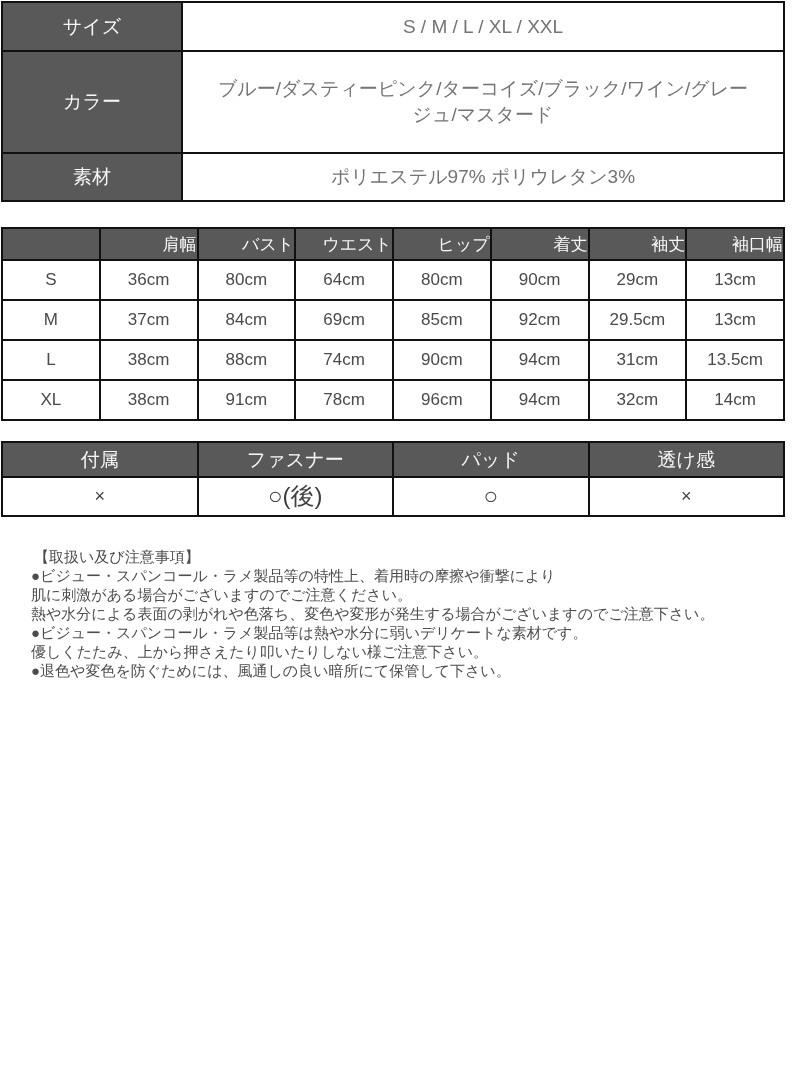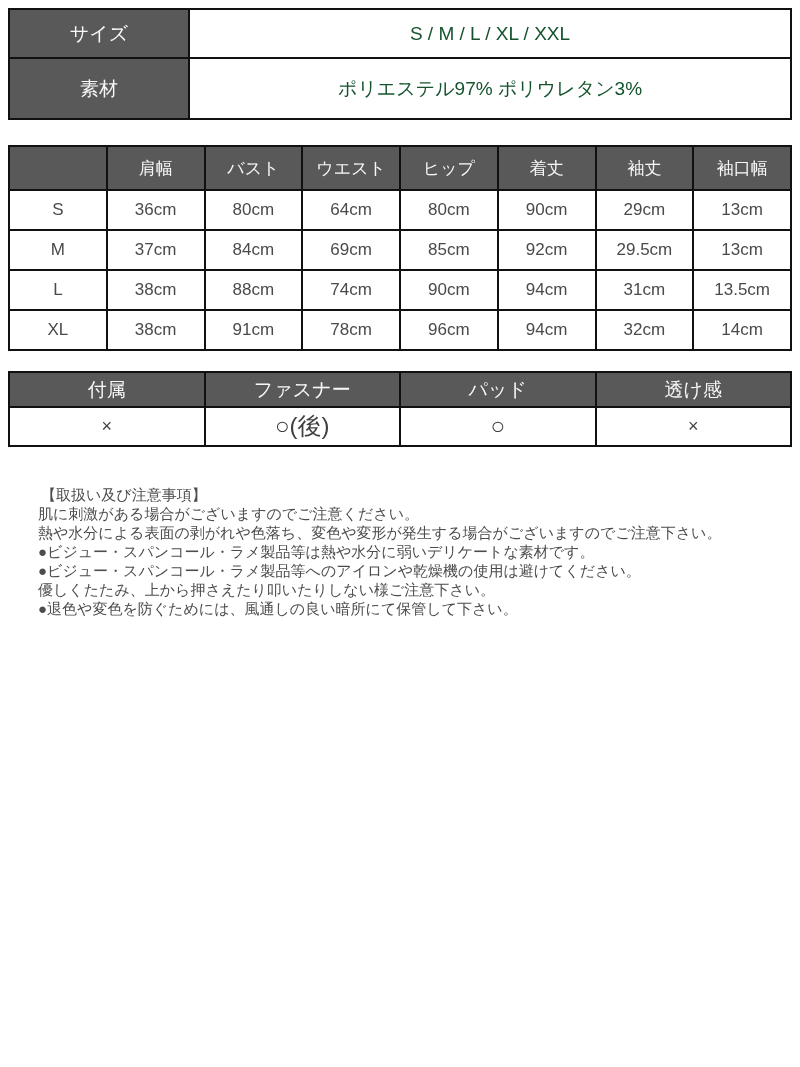--- a/index.html
+++ b/index.html
@@ -3,80 +3,83 @@
 <meta charset="utf-8">
 <style>
   * { margin: 0; padding: 0; box-sizing: border-box; }
   html, body {
     width: 800px;
     background: #ffffff;
     font-family: "Liberation Sans", sans-serif;
     color: #404040;
   }
   body { height: 1067px; overflow: hidden; }
-  .wrap { padding: 8px; }
+  .wrap { padding: 1px; }
 
   table {
     width: 784px;
     border-collapse: collapse;
     table-layout: fixed;
   }
   th, td {
     border: 2px solid #111111;
     text-align: center;
     vertical-align: middle;
   }
   th {
     background: #595959;
     color: #f7f7f7;
     font-weight: normal;
   }
 
   
   .spec th { width: 180px; font-size: 19px; }
-  .spec td { font-size: 19px; color: #14532d; padding: 4px 28px; }
+  .spec td { font-size: 19px; color: #737373; padding: 4px 28px; }
   .spec tr.r-size  { height: 49px; }
   .spec tr.r-color { height: 102px; }
-  .spec tr.r-mat   { height: 61px; }
+  .spec tr.r-mat   { height: 48px; }
 
   .gap25 { height: 25px; }
   .gap20 { height: 20px; }
   .gap30 { height: 30px; }
 
   
-  .sizes th { height: 44px; font-size: 17px; }
+  .sizes th { height: 32px; font-size: 17px; text-align: right; }
   .sizes td { height: 40px; font-size: 17px; color: #4a4a4a; }
 
   
   .feat th { height: 35px; font-size: 19px; }
   .feat td { height: 39px; font-size: 17px; color: #3f3f3f; }
   .feat td .circle { font-size: 24px; font-weight: normal; line-height: 1; }
   .feat td .cross  { font-size: 18px; }
 
   
   .care {
     padding-left: 30px;
     padding-right: 10px;
     font-size: 15px;
     line-height: 19px;
     color: #4c4c4c;
-    margin-top: 8px;
   }
   .care .title { padding-left: 3px; }
 </style>
 </head>
 <body>
 
 <div class="wrap">
 
   <table class="spec">
     <tbody>
       <tr class="r-size">
         <th>サイズ</th>
         <td>S / M / L / XL / XXL</td>
+      </tr>
+      <tr class="r-color">
+        <th>カラー</th>
+        <td>ブルー/ダスティーピンク/ターコイズ/ブラック/ワイン/グレージュ/マスタード</td>
       </tr>
       <tr class="r-mat">
         <th>素材</th>
         <td>ポリエステル97% ポリウレタン3%</td>
       </tr>
     </tbody>
   </table>
 
   <div class="gap25"></div>
 
@@ -156,21 +159,21 @@
         <td><span class="cross">×</span></td>
       </tr>
     </tbody>
   </table>
 
 
   <div class="gap30"></div>
 
   <div class="care">
     <div class="title">【取扱い及び注意事項】</div>
+    <div>●ビジュー・スパンコール・ラメ製品等の特性上、着用時の摩擦や衝撃により</div>
     <div>肌に刺激がある場合がございますのでご注意ください。</div>
     <div>熱や水分による表面の剥がれや色落ち、変色や変形が発生する場合がございますのでご注意下さい。</div>
     <div>●ビジュー・スパンコール・ラメ製品等は熱や水分に弱いデリケートな素材です。</div>
-    <div>●ビジュー・スパンコール・ラメ製品等へのアイロンや乾燥機の使用は避けてください。</div>
     <div>優しくたたみ、上から押さえたり叩いたりしない様ご注意下さい。</div>
     <div>●退色や変色を防ぐためには、風通しの良い暗所にて保管して下さい。</div>
   </div>
 
 </div>
 
 </body></html>

